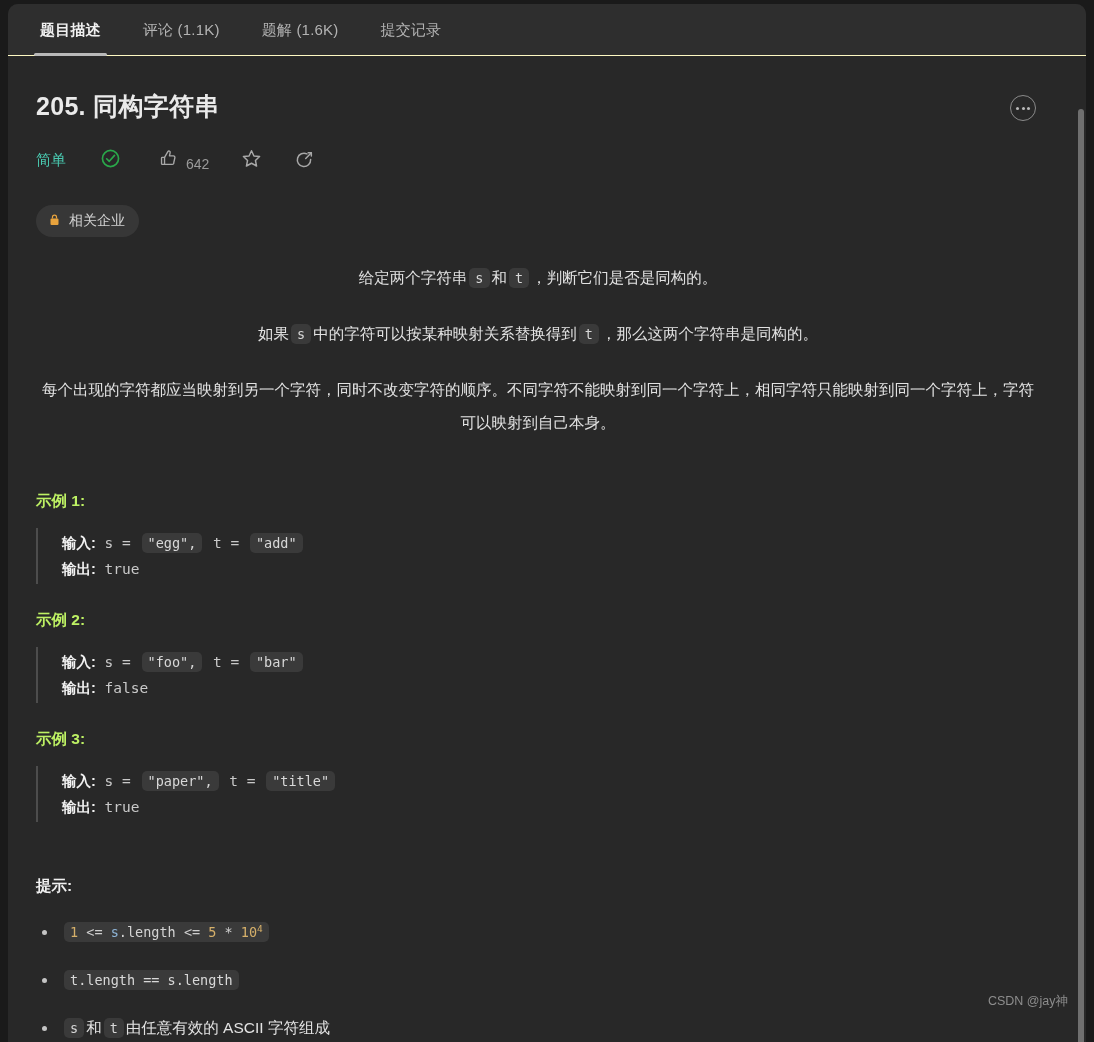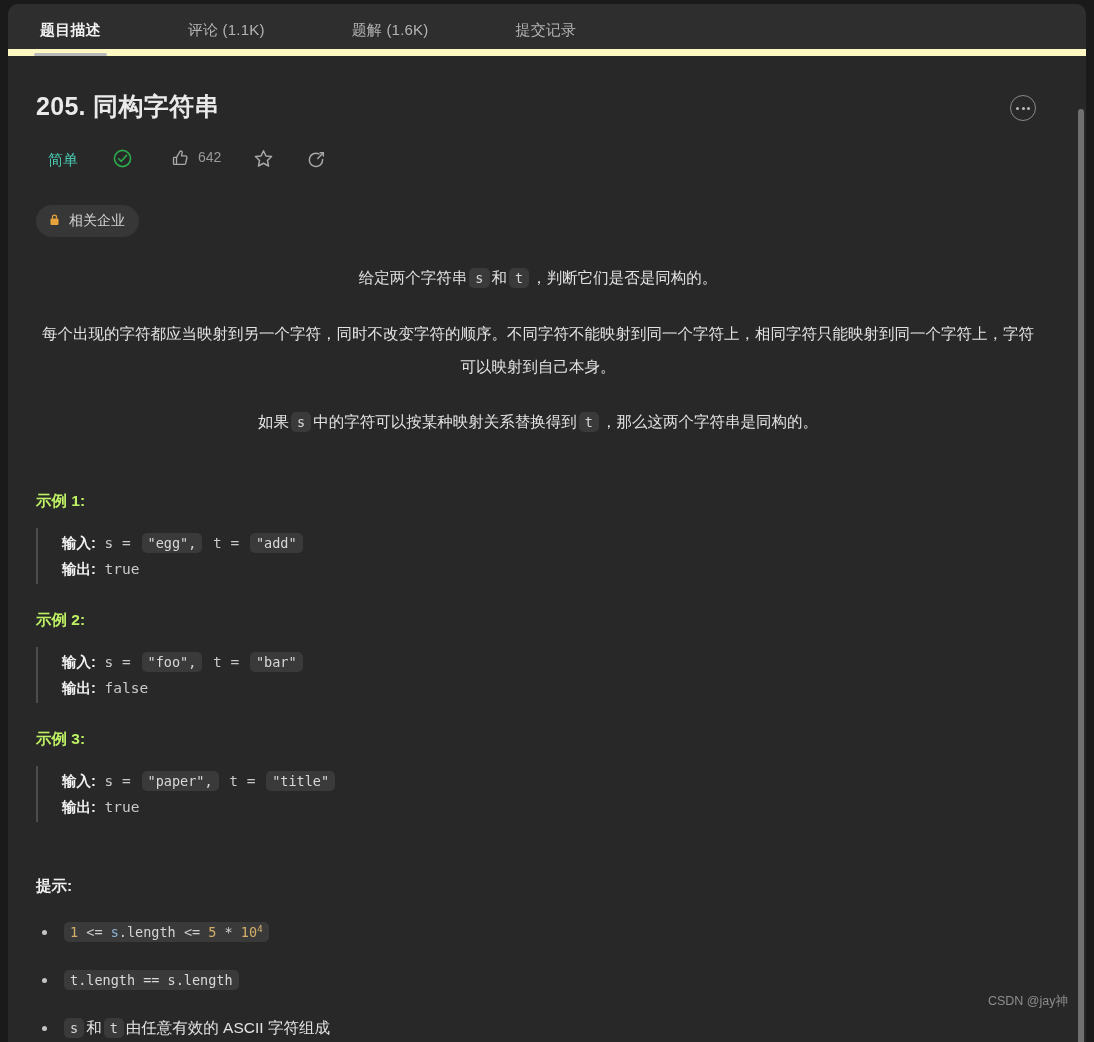--- a/index.html
+++ b/index.html
@@ -26,25 +26,24 @@
     border-top-left-radius: 10px;
     border-top-right-radius: 10px;
     overflow: hidden;
   }
 
   
   .tab-bar {
     position: relative;
     height: 52px;
     background: #2e2e2e;
-    border-bottom: 7px solid #fef9c3;
+    border-bottom: 1px solid #fef9c3;
     display: flex;
     align-items: flex-start;
     padding-left: 18px;
-    gap: 45px;
   }
 
   .tab {
     position: relative;
     height: 52px;
     display: flex;
     align-items: center;
     padding: 0 14px;
     font-size: 15px;
     color: #b3b3b3;
@@ -109,31 +108,30 @@
     width: 3px; height: 3px; border-radius: 50%;
     background: #b9b9b9; display: block;
   }
 
   
   .meta-row {
     display: flex;
     align-items: center;
     margin-top: 24px;
     height: 26px;
-    margin-left: 12px;
   }
   .difficulty {
     font-size: 15px;
     color: #49c9b0;
     margin-right: 34px;
     cursor: pointer;
   }
   .meta-icon {
     display: flex;
-    align-items: flex-start;
+    align-items: flex-end;
     cursor: pointer;
     margin-right: 32px;
   }
   .meta-icon.solved { margin-right: 38px; }
   .like-count {
     font-size: 14px;
     color: #9a9a9a;
     margin-left: 8px;
   }
 
@@ -342,23 +340,23 @@
             <rect x="4.6" y="9.3" width="14.8" height="12.1" rx="2.1"></rect>
           </svg>
         </span>
         <span>相关企业</span>
       </div>
     </div>
 
     <div class="desc">
       <p><span>给定两个字符串</span><code class="chip">s</code><span>和</span><code class="chip">t</code><span>，判断它们是否是同构的。</span></p>
 
+      <p><span>如果</span><code class="chip">s</code><span>中的字符可以按某种映射关系替换得到</span><code class="chip">t</code><span>，那么这两个字符串是同构的。</span></p>
+
       <p>每个出现的字符都应当映射到另一个字符，同时不改变字符的顺序。不同字符不能映射到同一个字符上，相同字符只能映射到同一个字符上，字符可以映射到自己本身。</p>
-
-      <p><span>如果</span><code class="chip">s</code><span>中的字符可以按某种映射关系替换得到</span><code class="chip">t</code><span>，那么这两个字符串是同构的。</span></p>
     </div>
 
     <div class="examples">
 
       <div class="ex-title">示例 1:</div>
       <div class="ex-block">
         <div class="ex-line"><span class="ex-label">输入:</span>
           <span class="val">s</span>
           <span class="val">=</span>
           <code class="chip">"egg",</code>

